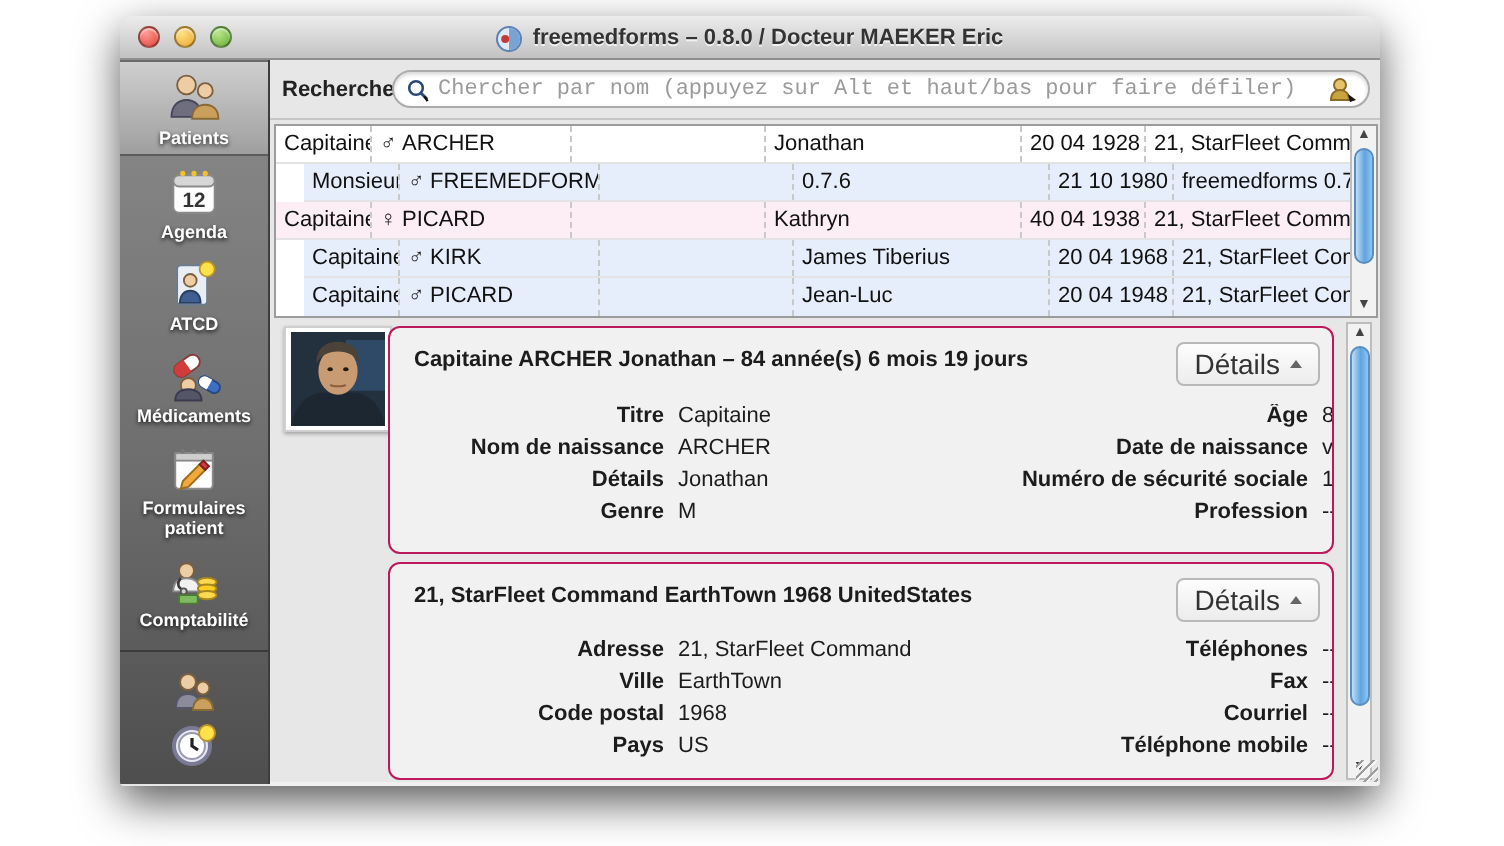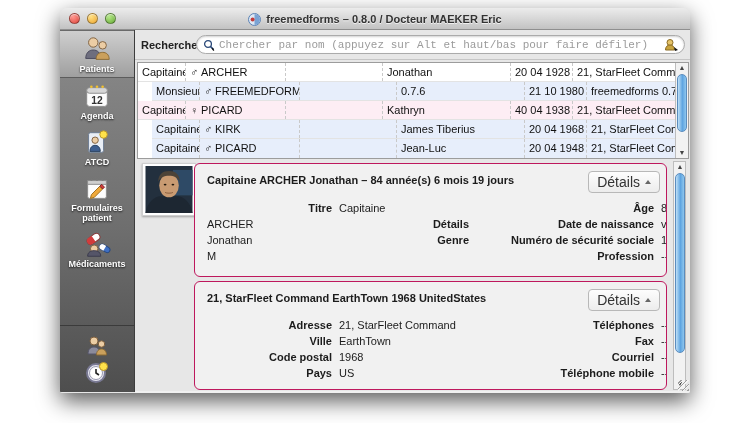--- a/index.html
+++ b/index.html
@@ -189,50 +189,67 @@
                 <path d="M8.5 25c0-4.5 2.6-6.5 5.5-6.5s5.5 2 5.5 6.5z" fill="#3e5f8f" stroke="#27405f"></path>
                 <circle cx="23" cy="7" r="4" fill="#ffe24a" stroke="#b9952a"></circle>
               </svg>
           </span>
           <span class="lbl">ATCD</span>
         </div>
 
         <div class="sb-item">
           <span class="icon">
             <svg viewBox="0 0 32 30">
-                <rect x="6" y="7" width="20" height="19" rx="2" fill="#fdfdfd" stroke="#8a8a8a"></rect>
-                <rect x="6" y="7" width="20" height="4" fill="#cfcfcf" stroke="#8a8a8a"></rect>
-                <circle cx="10" cy="6" r="1.2" fill="#777"></circle>
-                <circle cx="16" cy="6" r="1.2" fill="#777"></circle>
-                <circle cx="22" cy="6" r="1.2" fill="#777"></circle>
-                <path d="M10 22l9-9 3 3-9 9-4 1z" fill="#f0a93a" stroke="#9c6c1a"></path>
-                <path d="M19 13l3 3 2-2-3-3z" fill="#d23b3b" stroke="#7d1f1f"></path>
-              </svg>
-          </span>
-          <span class="lbl">Formulaires patient</span>
-        </div>
-
-        <div class="sb-item">
-          <span class="icon">
-            <svg viewBox="0 0 32 30">
                 <g transform="rotate(-35 12 10)">
                   <rect x="5" y="6" width="15" height="7.5" rx="3.7" fill="#fff" stroke="#8a3a3a"></rect>
                   <path d="M5 9.7a3.7 3.7 0 0 0 3.7 3.8h4V6h-4A3.7 3.7 0 0 0 5 9.7z" fill="#d23b3b"></path>
                 </g>
                 <circle cx="13" cy="20" r="4" fill="#eccda4" stroke="#7d5f3e"></circle>
                 <path d="M6 28c0-4 3-6 7-6s7 2 7 6z" fill="#555568" stroke="#3a3a4c"></path>
                 <g transform="rotate(30 24 20)">
                   <rect x="18" y="16.5" width="12" height="6" rx="3" fill="#3f6fc2" stroke="#28497f"></rect>
                   <path d="M18 19.5a3 3 0 0 0 3 3h3v-6h-3a3 3 0 0 0-3 3z" fill="#fff"></path>
                 </g>
               </svg>
           </span>
           <span class="lbl">Médicaments</span>
         </div>
 
+        <div class="sb-item">
+          <span class="icon">
+            <svg viewBox="0 0 32 30">
+                <rect x="6" y="7" width="20" height="19" rx="2" fill="#fdfdfd" stroke="#8a8a8a"></rect>
+                <rect x="6" y="7" width="20" height="4" fill="#cfcfcf" stroke="#8a8a8a"></rect>
+                <circle cx="10" cy="6" r="1.2" fill="#777"></circle>
+                <circle cx="16" cy="6" r="1.2" fill="#777"></circle>
+                <circle cx="22" cy="6" r="1.2" fill="#777"></circle>
+                <path d="M10 22l9-9 3 3-9 9-4 1z" fill="#f0a93a" stroke="#9c6c1a"></path>
+                <path d="M19 13l3 3 2-2-3-3z" fill="#d23b3b" stroke="#7d1f1f"></path>
+              </svg>
+          </span>
+          <span class="lbl">Formulaires patient</span>
+        </div>
+
+        <div class="sb-item">
+          <span class="icon">
+            <svg viewBox="0 0 32 30">
+                <circle cx="12" cy="10" r="4" fill="#eccda4" stroke="#7d5f3e"></circle>
+                <path d="M5 21c0-5 3-7 7-7s7 2 7 7z" fill="#f2f2f2" stroke="#8a8a8a"></path>
+                <path d="M9 14c-2 2-2 5 1 6" fill="none" stroke="#3a3a3a" stroke-width="1.4"></path>
+                <circle cx="10.5" cy="21" r="1.6" fill="#cfcfcf" stroke="#555"></circle>
+                <g stroke="#a8861f">
+                  <ellipse cx="23" cy="16" rx="5" ry="2.2" fill="#ffd84d"></ellipse>
+                  <ellipse cx="23" cy="19.5" rx="5" ry="2.2" fill="#ffce1f"></ellipse>
+                  <ellipse cx="23" cy="23" rx="5" ry="2.2" fill="#ffd84d"></ellipse>
+                </g>
+                <rect x="8" y="23" width="10" height="4.5" rx="1" fill="#7dbb5e" stroke="#4a7d33"></rect>
+              </svg>
+          </span>
+          <span class="lbl">Comptabilité</span>
+        </div>
 
         <div class="sb-footer">
           <span class="fico">
             <svg viewBox="0 0 24 24">
                 <circle cx="9" cy="7" r="4" fill="#eccda4" stroke="#7d5f3e"></circle>
                 <path d="M3 20c0-5 2.8-7 6-7s6 2 6 7z" fill="#8b8b9b" stroke="#55556a"></path>
                 <circle cx="16.5" cy="10" r="3.2" fill="#eccda4" stroke="#7d5f3e"></circle>
                 <path d="M11.5 21c0-4 2.3-6 5-6s5 2 5 6z" fill="#caa05c" stroke="#8a6a34"></path>
               </svg>
           </span>
@@ -342,20 +359,21 @@
               <span class="box-title">Capitaine ARCHER Jonathan – 84 année(s) 6 mois 19 jours</span>
               <button class="details-btn">
                 <span>Détails</span>
                 <span class="tri-up"></span>
               </button>
             </div>
             <div class="fields">
               <div class="fcol fleft">
                 <span class="flabel">Titre</span>
                   <span class="fvalue">Capitaine</span>
+                <span class="flabel">Nom de naissance</span>
                   <span class="fvalue">ARCHER</span>
                 <span class="flabel">Détails</span>
                   <span class="fvalue">Jonathan</span>
                 <span class="flabel">Genre</span>
                   <span class="fvalue">M</span>
               </div>
               <div class="fcol fright">
                 <span class="flabel">Âge</span>
                   <span class="fvalue">84 année(s) 6 mois 19 jours</span>
                 <span class="flabel">Date de naissance</span>

